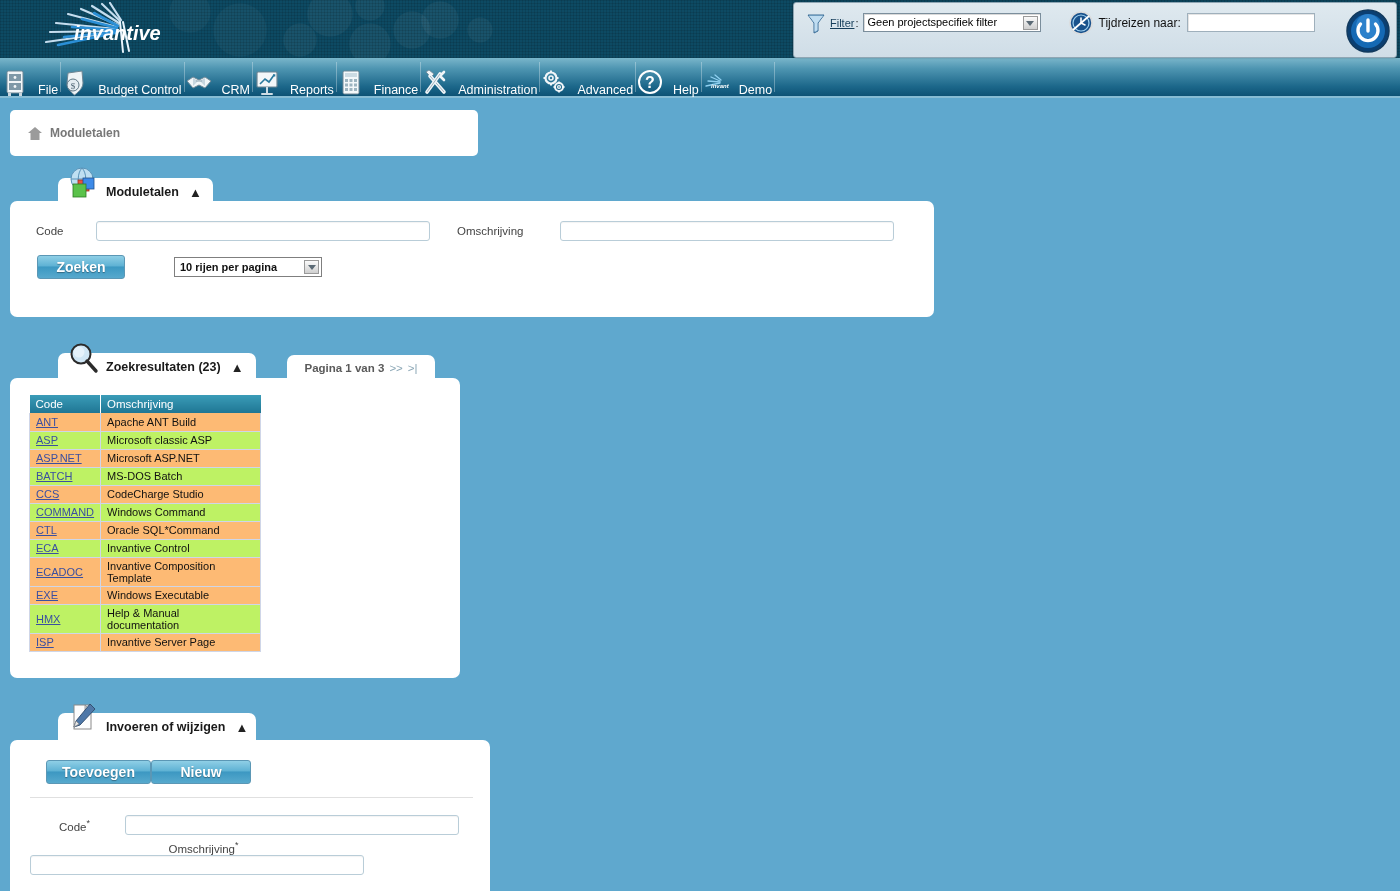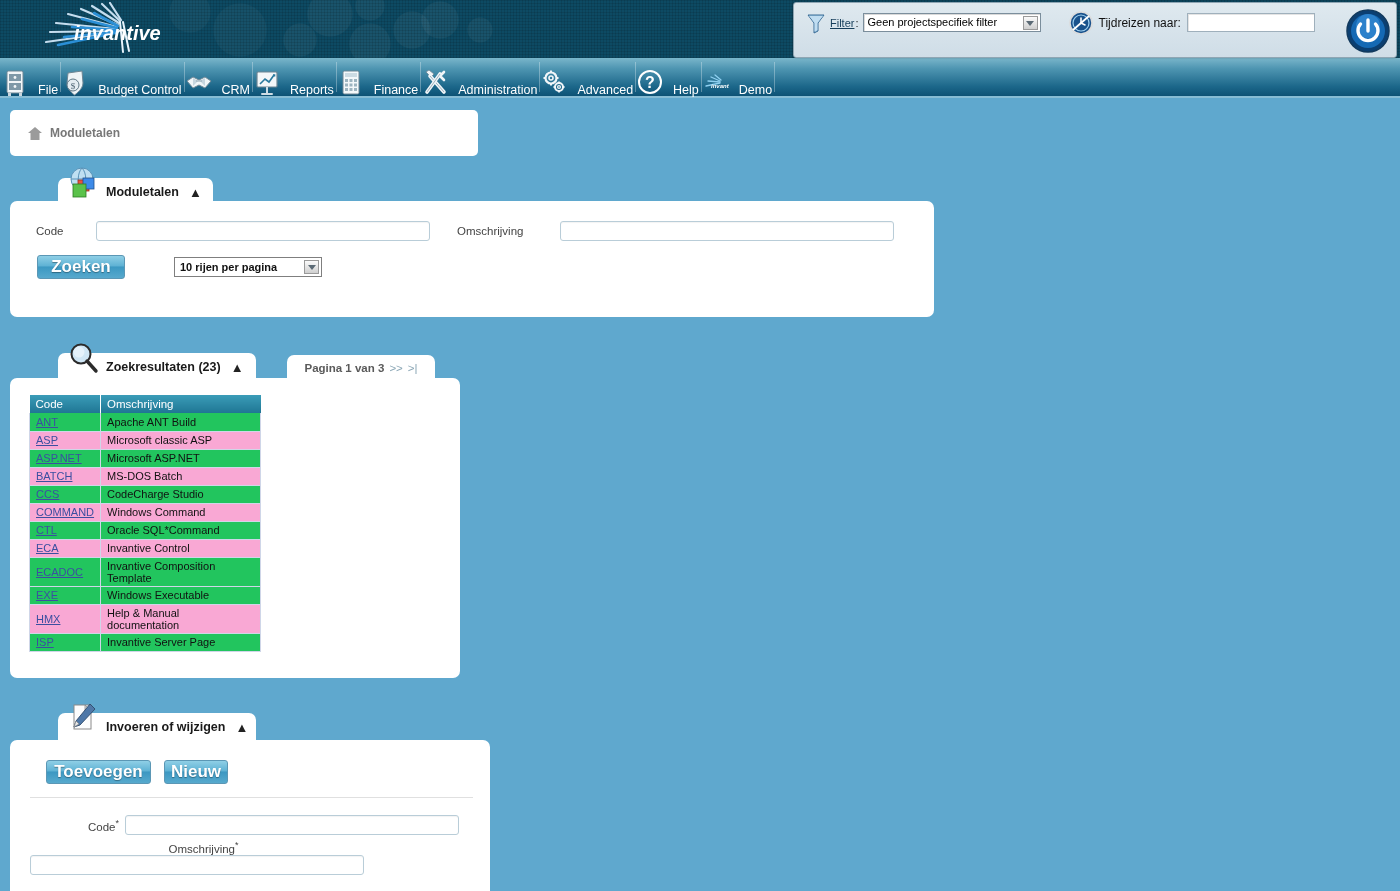--- a/index.html
+++ b/index.html
@@ -154,21 +154,21 @@
   .f-label { font-size: 11.5px; color: #444; }
   .f-input {
     height: 20px; background: #fff;
     border: 1px solid #b9cdd8; border-radius: 3px;
     box-shadow: inset 0 1px 1px rgba(0,0,0,.05);
     font-size: 11px; padding-left: 4px;
   }
   .btn {
     height: 24px; border: 1px solid #5b97b5; border-radius: 3px;
     background: linear-gradient(#8fcfe6 0%, #5fb2d4 45%, #3c98c2 50%, #57a9cd 100%);
-    color: #fff; font-size: 17px; font-weight: bold;
+    color: #fff; font-size: 14px; font-weight: bold;
     display: flex; align-items: center; justify-content: center;
     cursor: pointer; text-shadow: 0 1px 1px rgba(0,0,0,.35);
   }
   .rows-select {
     position: relative; width: 148px; height: 20px;
     background: #fff; border: 1px solid #7f7f7f;
     font-size: 11px; font-weight: bold; line-height: 18px;
     padding-left: 5px; color: #111;
   }
   .rows-select .sel-arrow { right: 2px; top: 2px; width: 15px; height: 14px; }
@@ -180,22 +180,22 @@
     color: #ffffff; font-size: 11.5px; font-weight: normal;
     text-align: left; padding: 3px 6px; height: 18px;
     border-right: 1px solid #ffffff;
   }
   .rtable th:last-child { border-right: none; }
   .rtable td {
     font-size: 11px; color: #111; padding: 2px 6px; height: 18px;
     border: 1px solid #cfd6e8; border-top: none; border-left: none;
   }
   .rtable td:first-child { border-left: 1px solid #cfd6e8; }
-  .rtable tr.odd td { background: #22c55e; }
-  .rtable tr.even td { background: #f9a8d4; }
+  .rtable tr.odd td { background: #fdba74; }
+  .rtable tr.even td { background: #bef264; }
   .rtable a { color: #3b4fa0; text-decoration: underline; cursor: pointer; }
   .code-cell { width: 68px; }
 
   
   .hr-sep { position: absolute; height: 1px; background: #e0e0e0; }
 
   .req { color: #444; font-size: 9px; vertical-align: super; }
 </style>
 </head>
 <body>
@@ -509,27 +509,27 @@
     <path d="M8 26 L10 20 L13 23 Z" fill="#e8e8e8" stroke="#8a8a8a" stroke-width=".7"></path>
   </svg>
   <span class="tab-title">Invoeren of wijzigen</span>
   <span class="chev">▲</span>
 </div>
 
 <div class="panel-body" style="left:10px; top:740px; width:480px; height:151px; border-bottom-left-radius:0; border-bottom-right-radius:0;"></div>
 
 <div class="form-row" style="left:46px; top:760px; z-index:5;">
   <div class="btn" style="width:105px;">Toevoegen</div>
-  <div class="btn" style="width:64px; margin-left:13px;">Nieuw</div>
+  <div class="btn" style="width:100px; ">Nieuw</div>
 </div>
 
 <div class="hr-sep" style="left:30px; top:797px; width:443px; z-index:5;"></div>
 
 <div class="form-row" style="left:30px; top:815px; z-index:5;">
-  <span class="f-label" style="width:95px; text-align:right; padding-right:6px;">
+  <span class="f-label" style="width:95px; text-align:center; padding-right:6px;">
     <span>Code</span><span class="req">*</span>
   </span>
   <input class="f-input" type="text" style="width: 334px;" value="">
 </div>
 
 <div class="form-row" style="left:30px; top:840px; z-index:5;flex-direction:column;">
   <span class="f-label" style="width:95px; text-align:right; padding-right:6px;">
     <span>Omschrijving</span><span class="req">*</span>
   </span>
   <input class="f-input" type="text" style="width: 334px;" value="">

